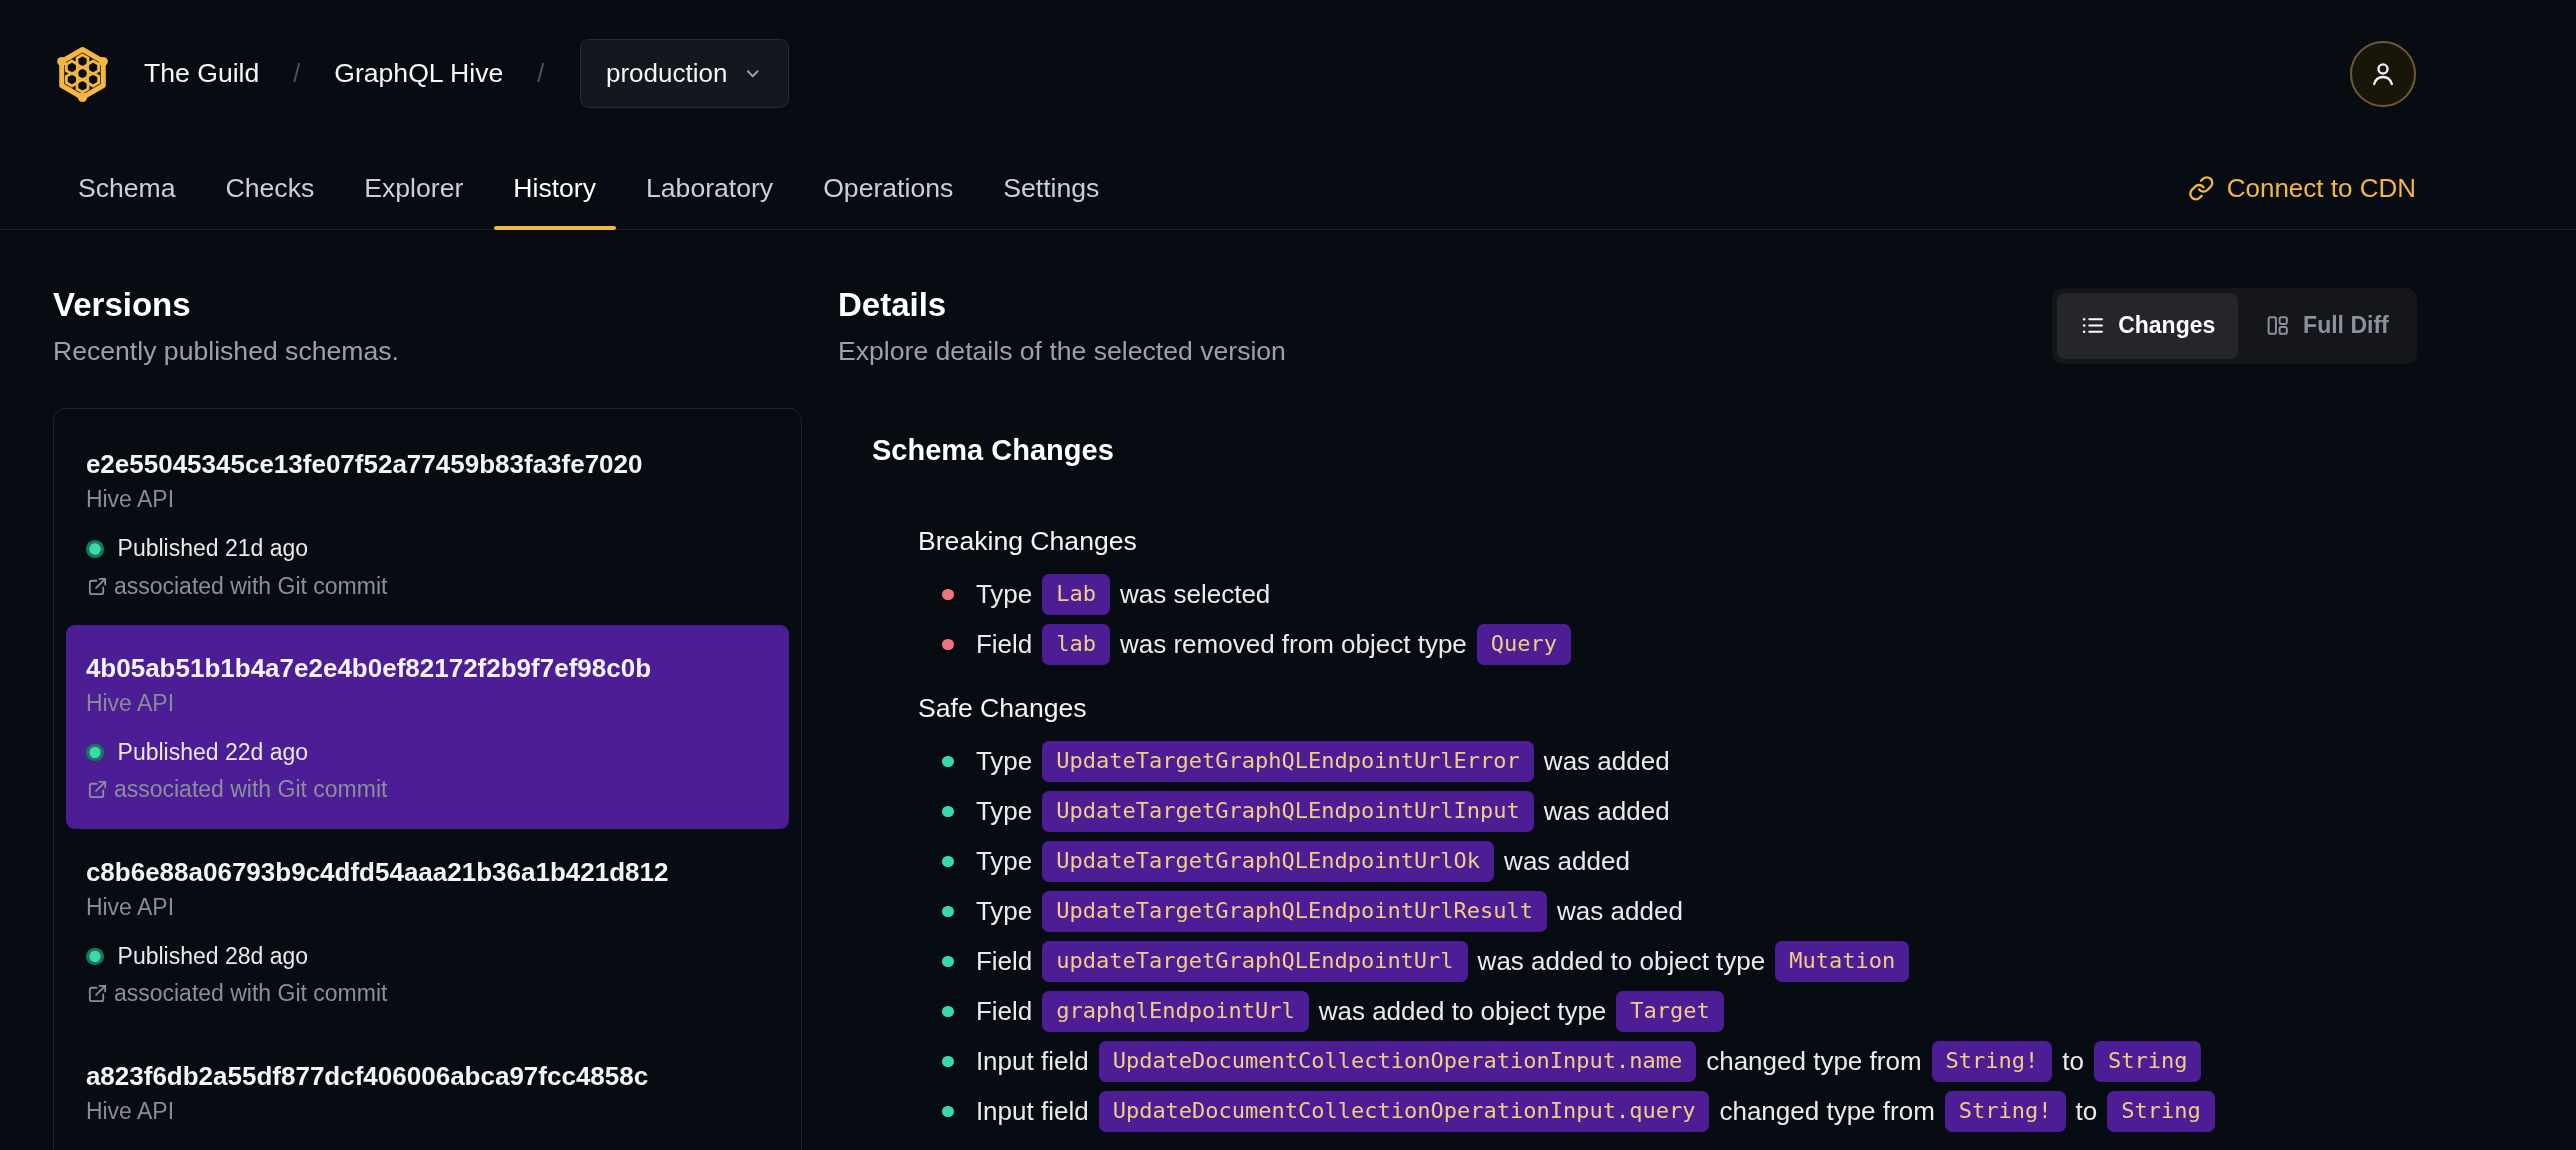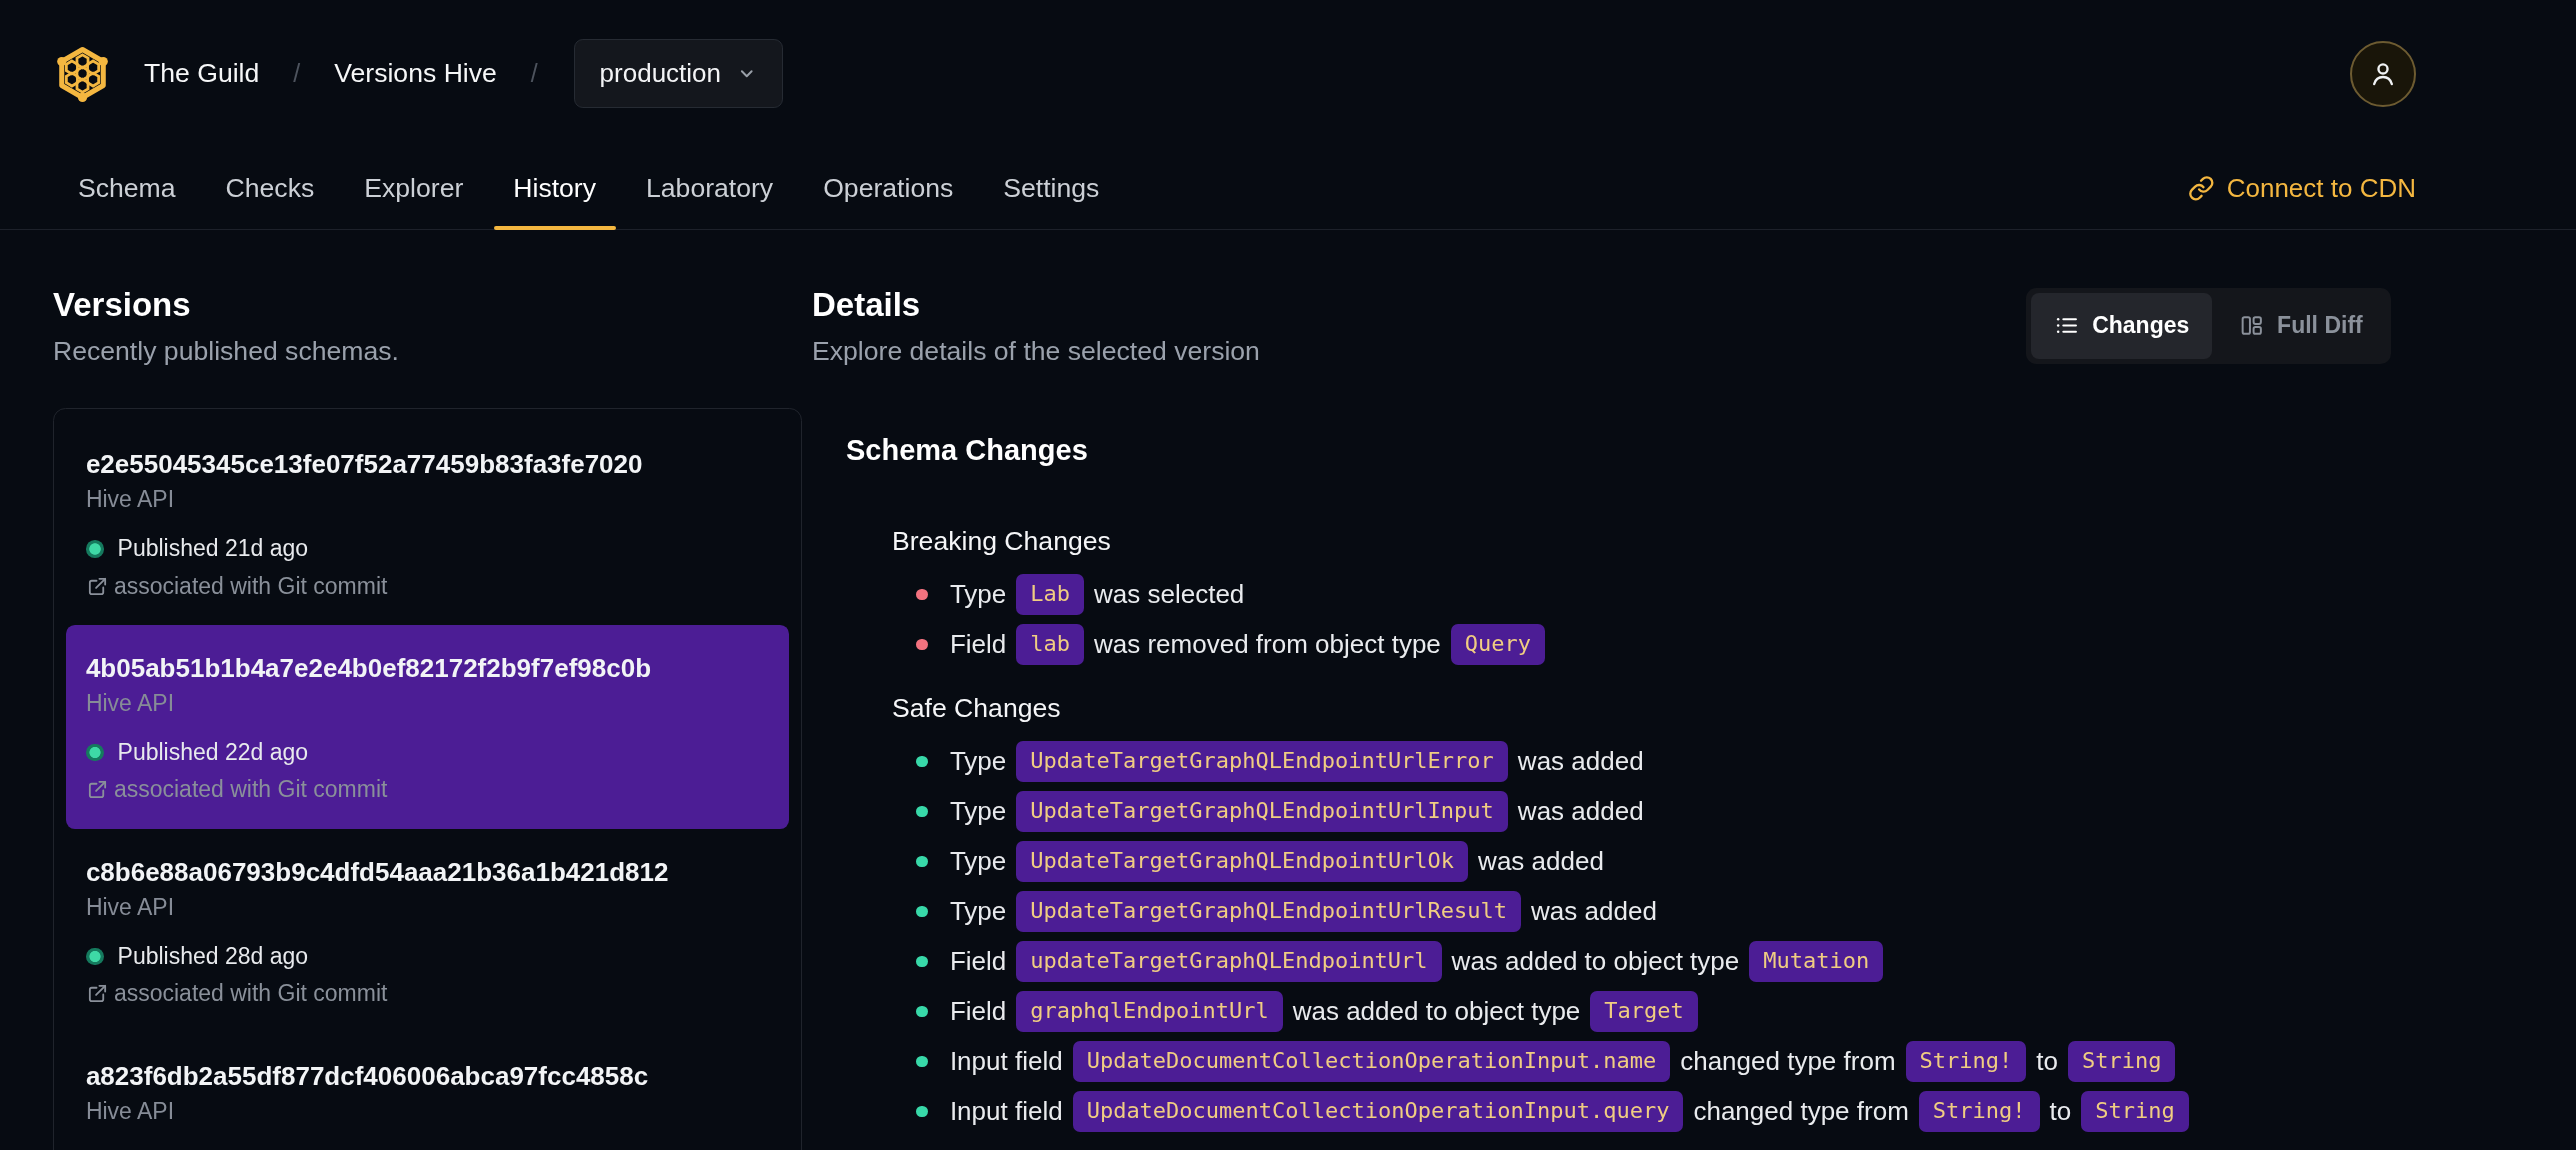--- a/index.html
+++ b/index.html
@@ -55,21 +55,21 @@
   }
   .cdn-link {
     margin-left: auto;
     display: flex; align-items: center; gap: 12.4px;
     font-size: 26px; font-weight: 500; color: var(--accent, #f4b740);
     cursor: pointer;
   }
 
   
   .versions-col { position: absolute; left: 53px; top: 284px; width: 749px; }
-  .details-col  { position: absolute; left: 812px; top: 284px; width: 1579px; }
+  .details-col  { position: absolute; left: 838px; top: 284px; width: 1579px; }
 
   .section-title { font-size: 33px; font-weight: 700; color: #ffffff; line-height: 41px; }
   .section-sub   { font-size: 26.6px; color: #9aa1ac; line-height: 34px; margin-top: 8.9px; }
 
   
   .versions-list {
     margin-top: 40px;
     border: 0.9px solid #20242c; border-radius: 12.4px;
     padding: 12.4px;
     height: 975px;
@@ -147,21 +147,21 @@
         <path d="M43.5 31.6 l6 3.5 v7 l-6 3.5 l-6 -3.5 v-7 Z"></path>
       </g>
       <g fill="#f4b740" stroke="none">
         <circle cx="9.5" cy="19" r="5"></circle>
         <circle cx="54.5" cy="19" r="5"></circle>
         <circle cx="32" cy="58" r="5"></circle>
       </g>
     </svg>
     <span class="crumb">The Guild</span>
     <span class="crumb-sep">/</span>
-    <span class="crumb">Versions Hive</span>
+    <span class="crumb">GraphQL Hive</span>
     <span class="crumb-sep">/</span>
     <div class="target-select">
       <span>production</span>
       <svg class="chev" width="19.5" height="19.5" viewBox="0 0 24 24" fill="none" stroke="currentColor" stroke-width="2.4" stroke-linecap="round" stroke-linejoin="round">
           <polyline points="6 9 12 15 18 9"></polyline>
         </svg>
     </div>
     <div class="avatar">
       <svg width="32" height="32" viewBox="0 0 24 24" fill="none" stroke="currentColor" stroke-width="1.8" stroke-linecap="round">
         <circle cx="12" cy="8.2" r="3.4"></circle>

